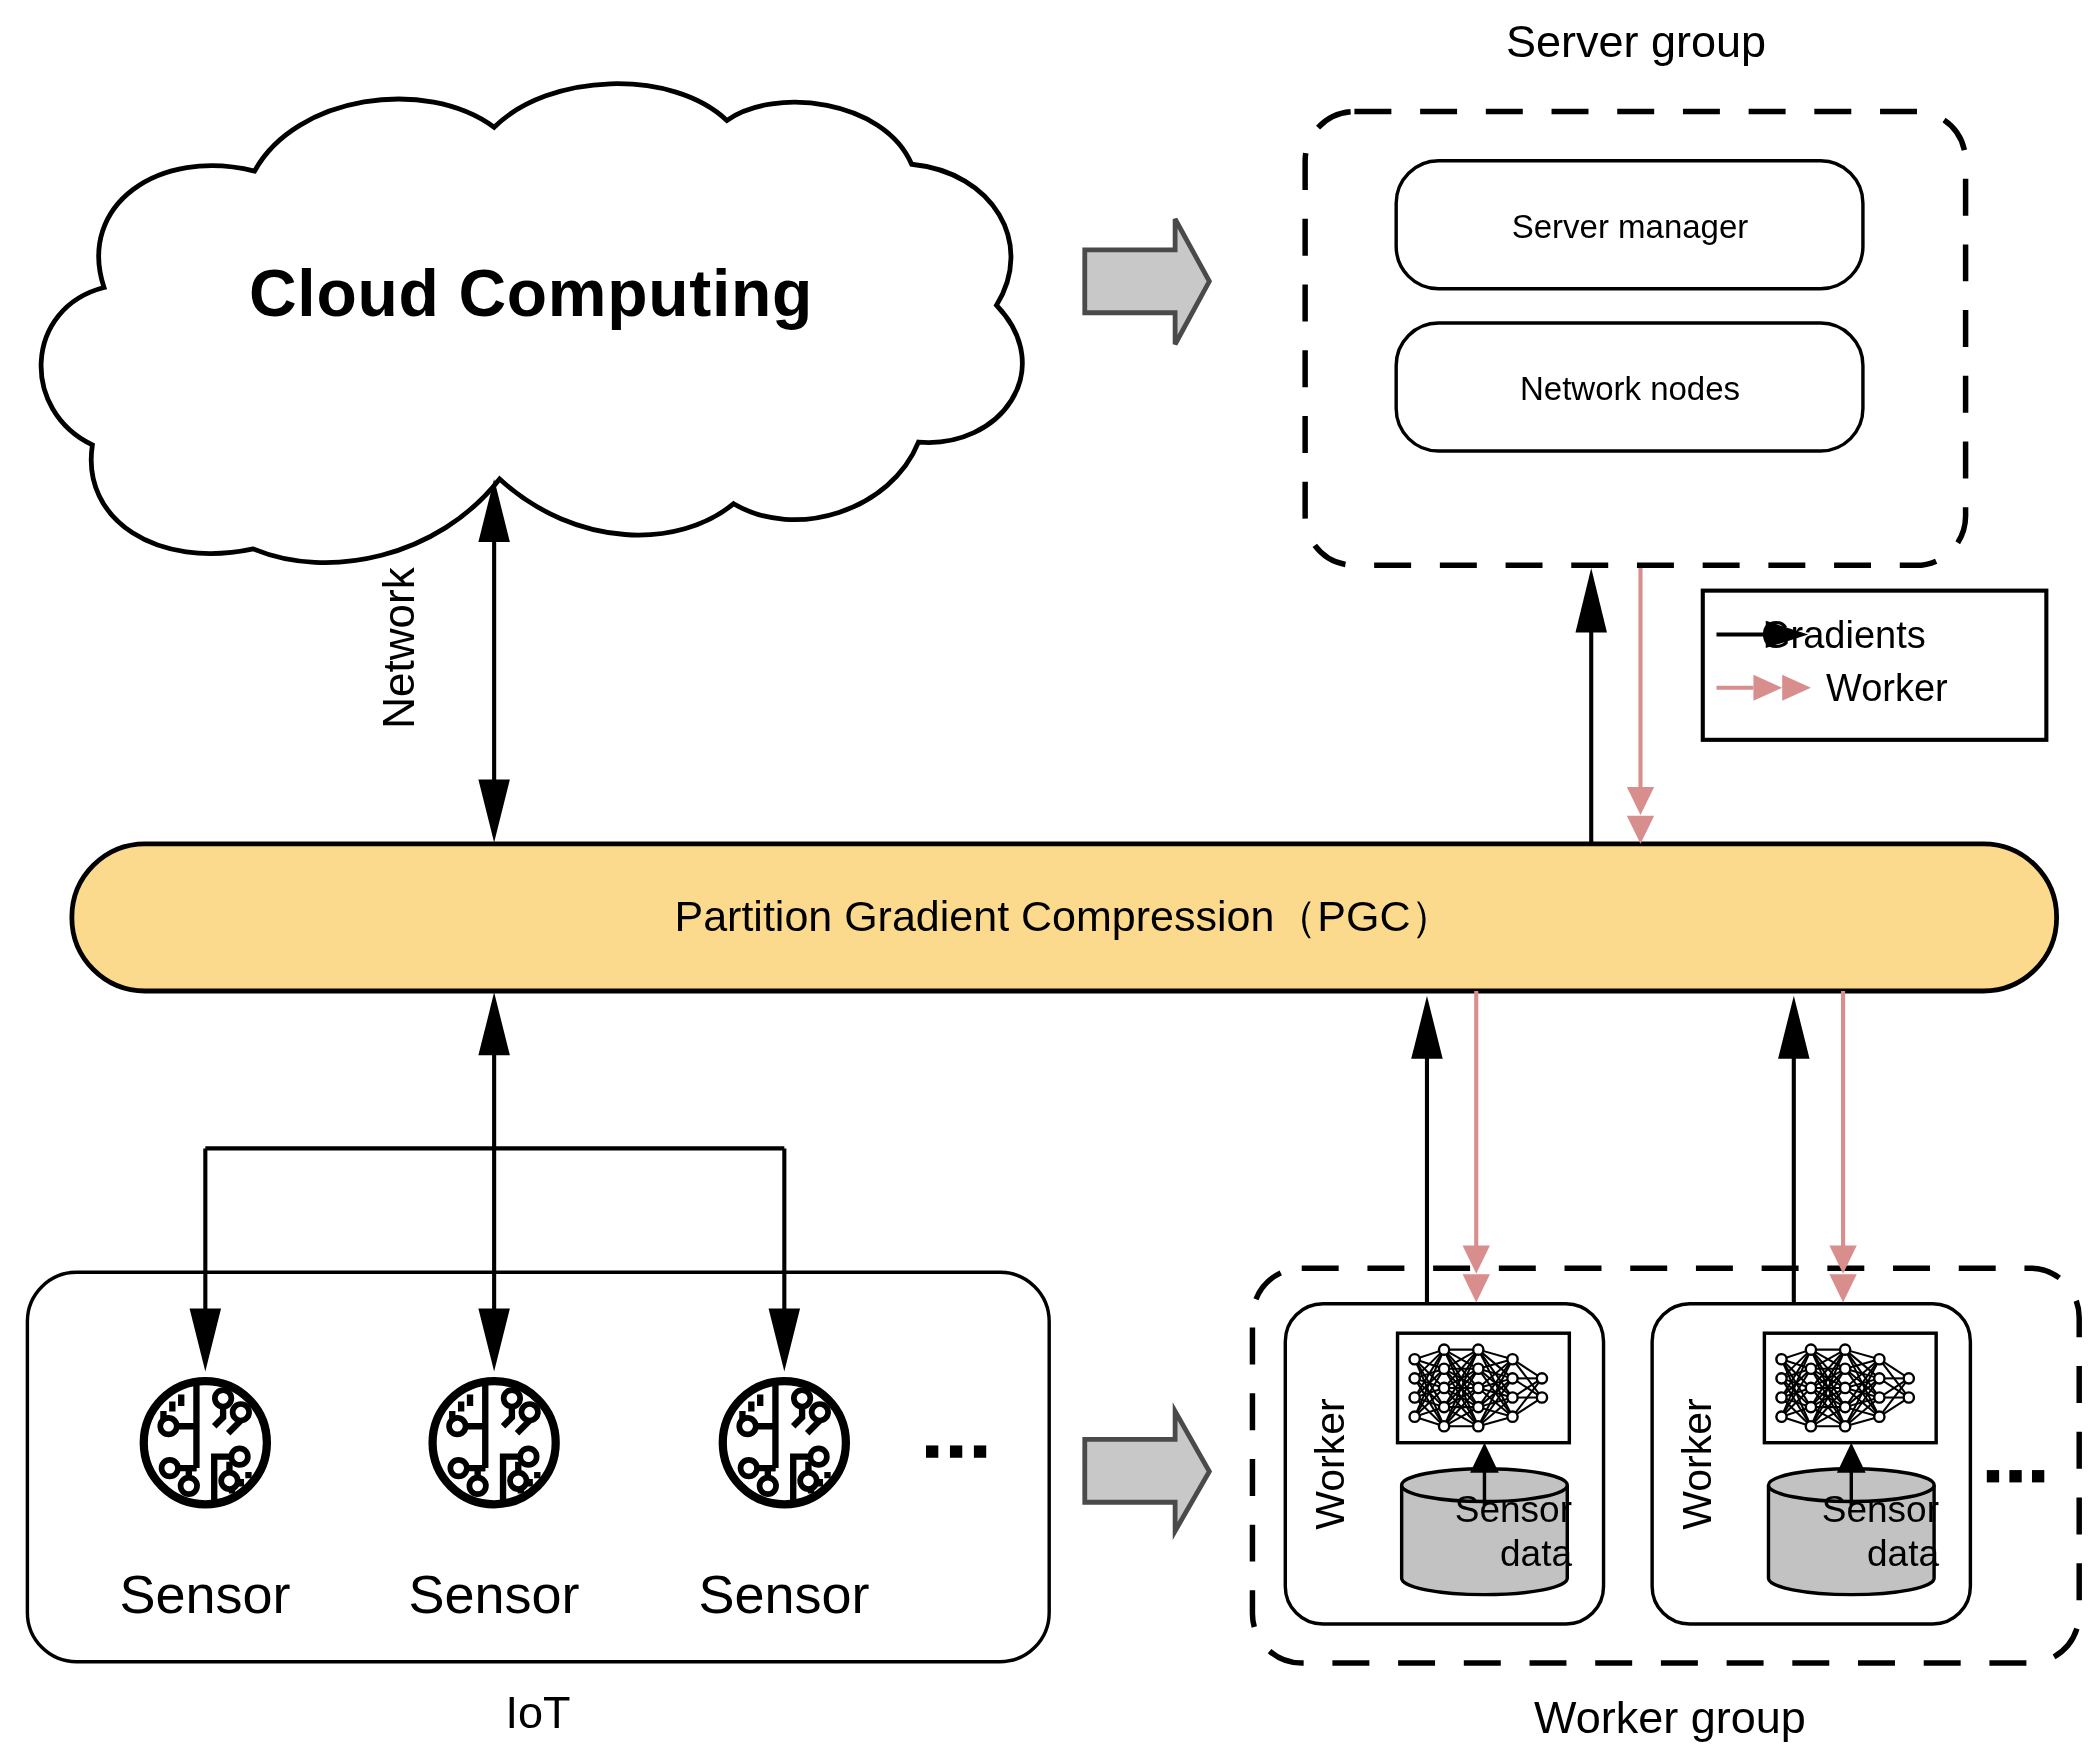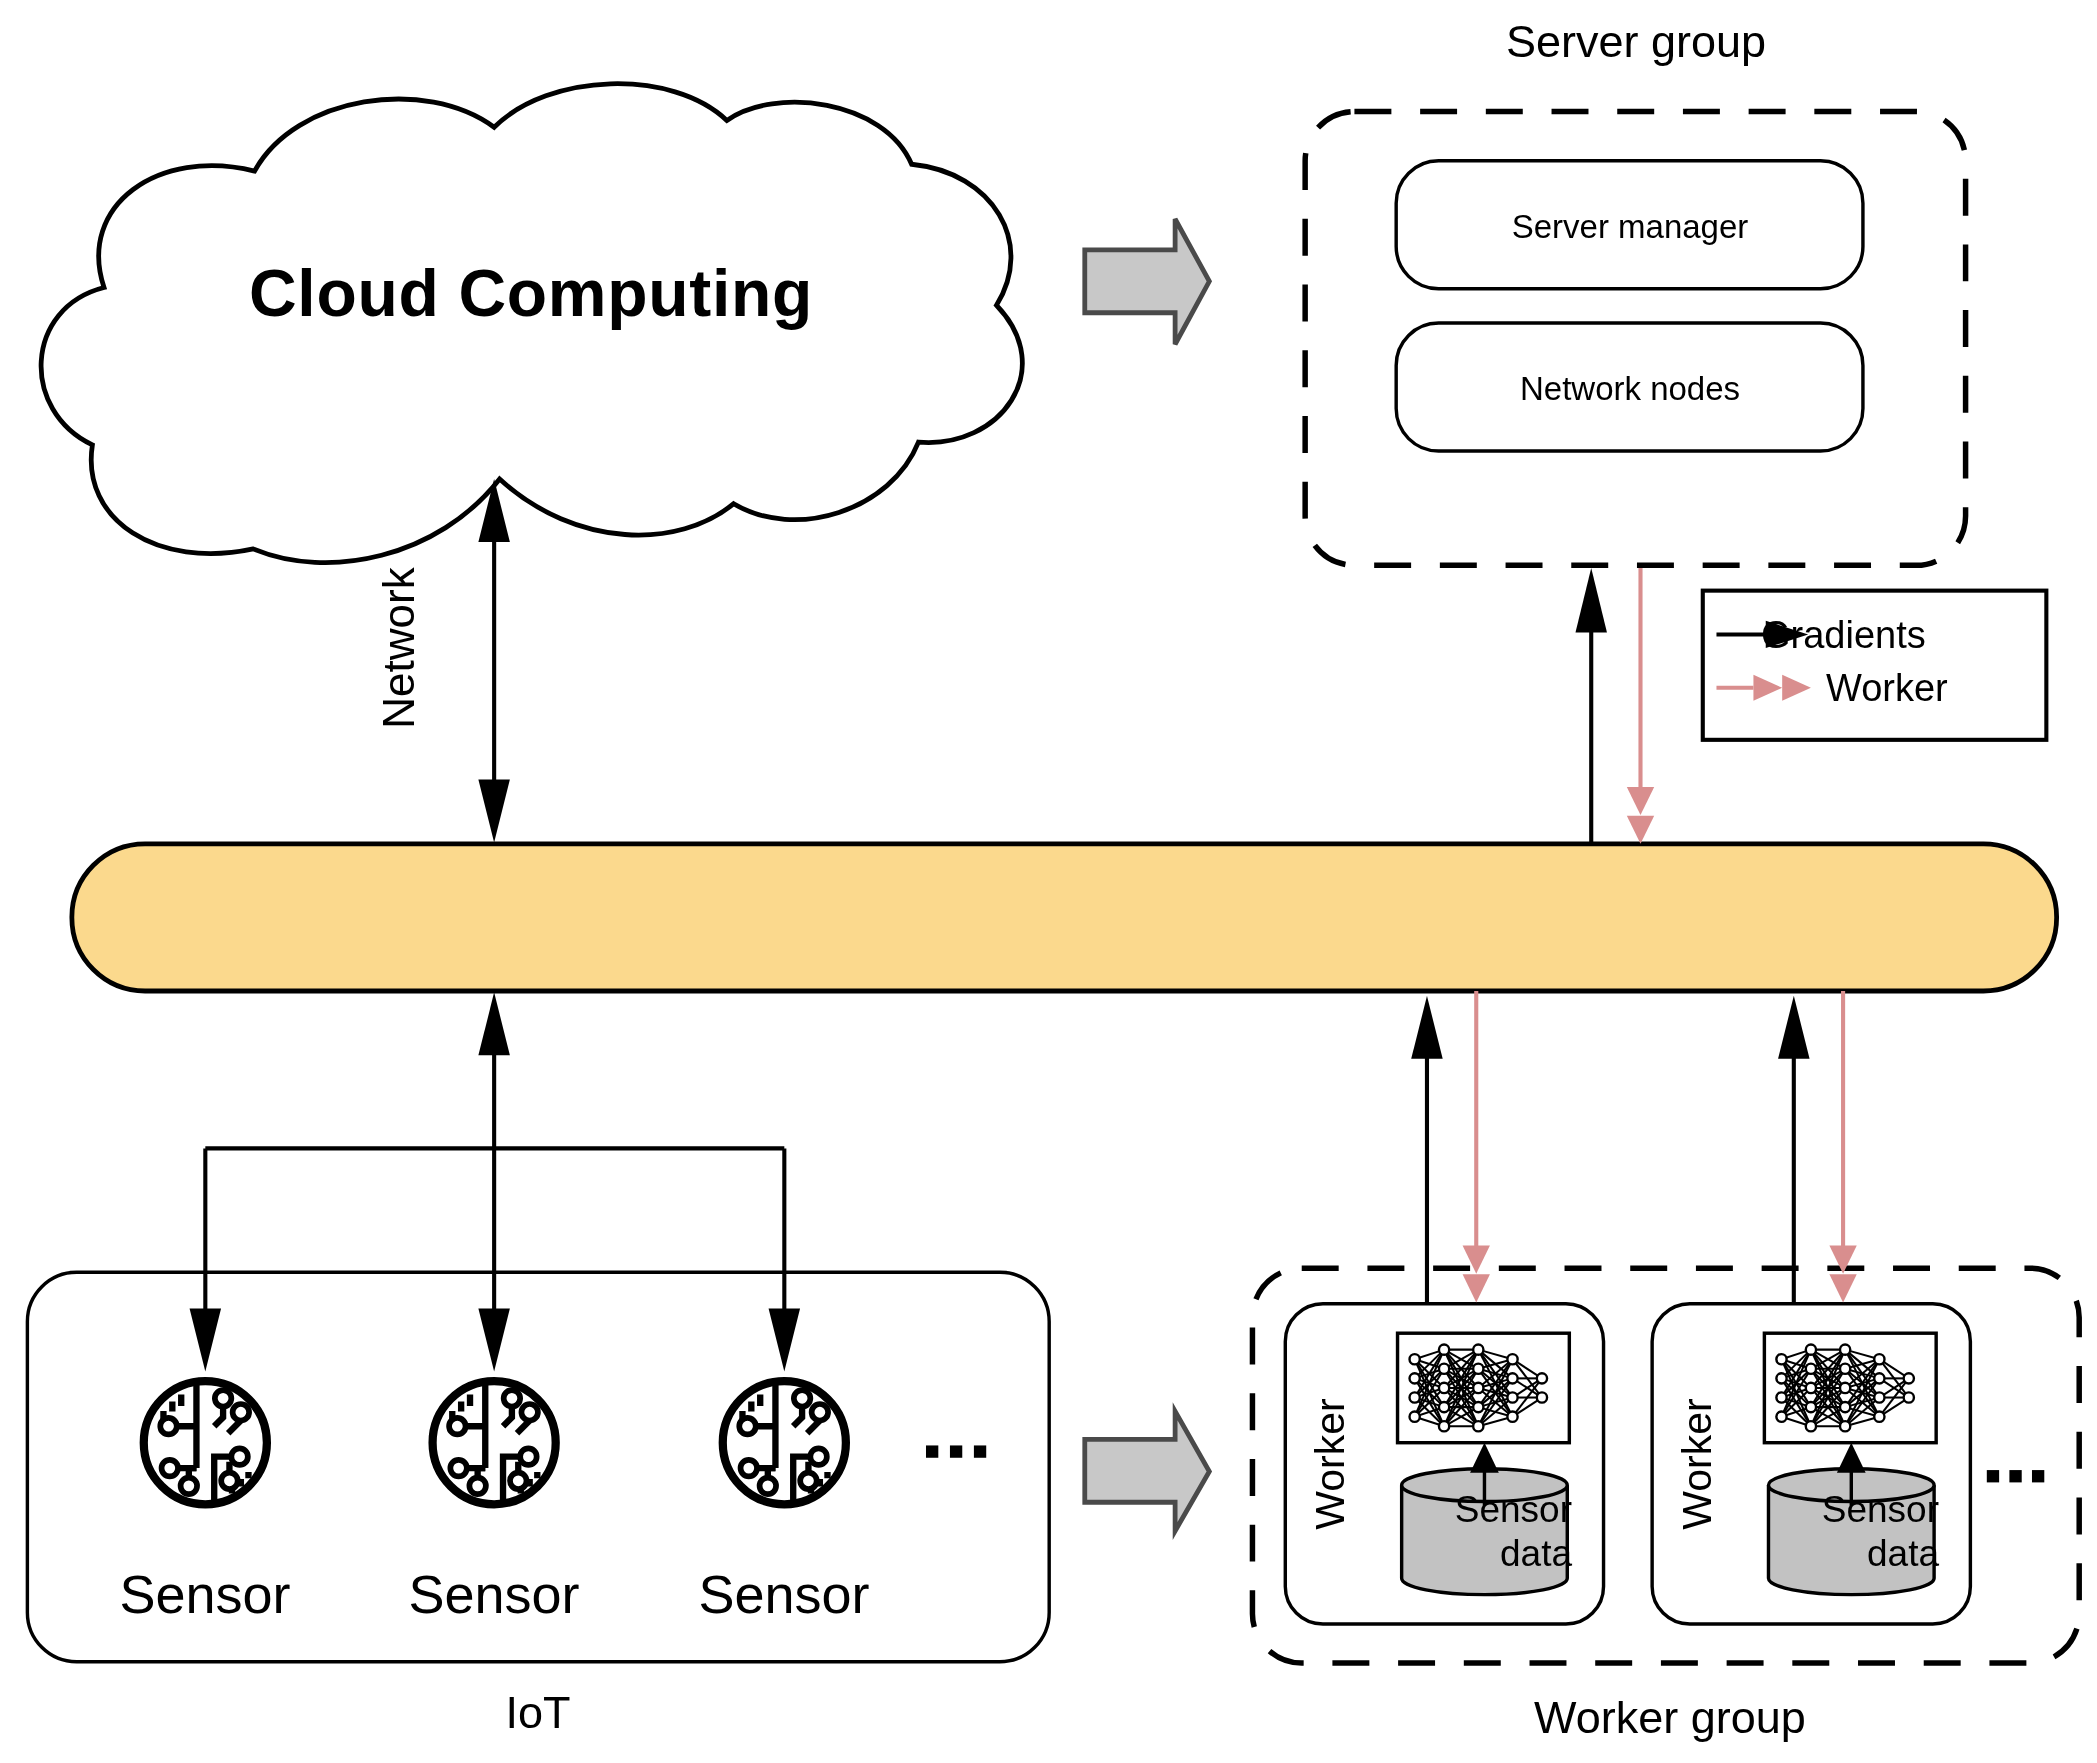--- a/index.html
+++ b/index.html
@@ -377,20 +377,21 @@
 <div class="lbl group-title" style="left:1636px;top:42px;">Server group</div>
 
 <div class="lbl boxlbl" style="left:1630px;top:227px;">Server manager</div>
 
 <div class="lbl boxlbl" style="left:1630px;top:389px;">Network nodes</div>
 
 <div class="leglbl" style="left:1761px;top:635px;">Gradients</div>
 
 <div class="leglbl" style="left:1826px;top:688px;">Worker</div>
 
+<div class="lbl pgclbl" style="left:1064px;top:917px;">Partition Gradient Compression（PGC）</div>
 
 <div class="lbl sensorlbl" style="left:205px;top:1595px;">Sensor</div>
 <div class="lbl sensorlbl" style="left:494px;top:1595px;">Sensor</div>
 <div class="lbl sensorlbl" style="left:784px;top:1595px;">Sensor</div>
 
 <div class="lbl group-title" style="left:538px;top:1713px;">IoT</div>
 
 <div class="lbl rot workerlbl" style="left:1331px;top:1464px;">Worker</div>
 <div class="lbl rot workerlbl" style="left:1698px;top:1464px;">Worker</div>
 

